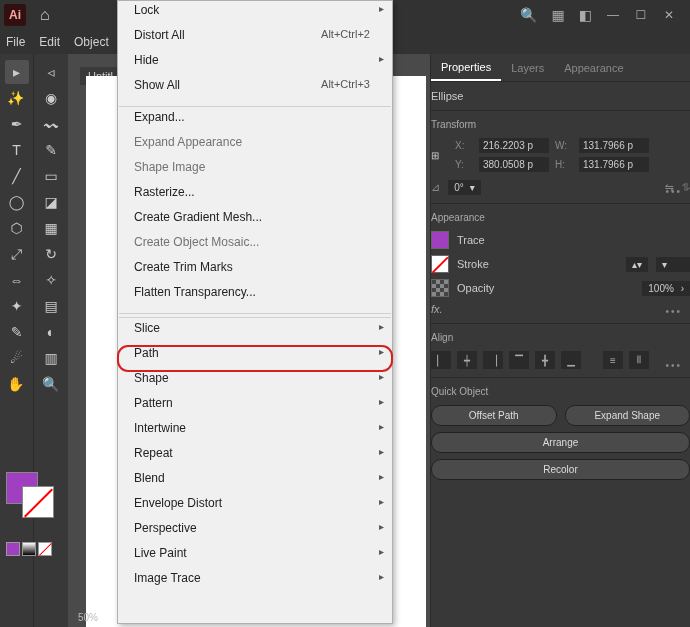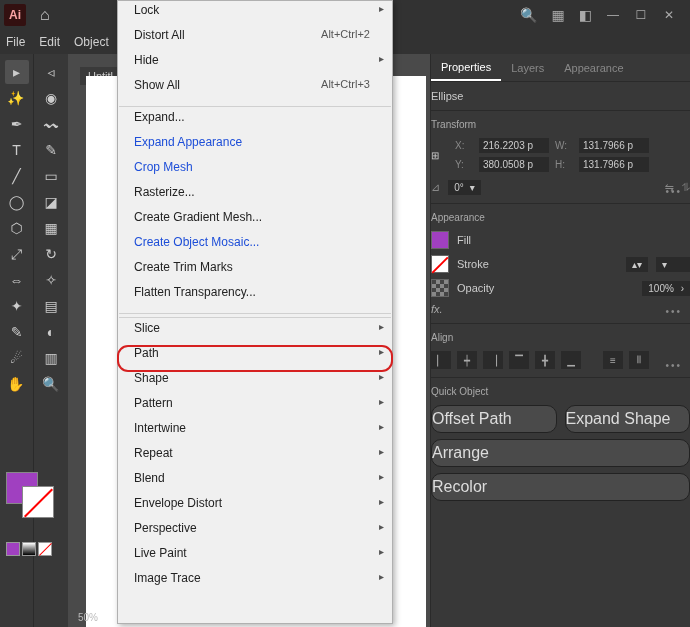--- a/index.html
+++ b/index.html
@@ -38,29 +38,29 @@
 .dim{color:#888}
 .fill-row{display:flex;align-items:center;gap:8px;margin:6px 0}
 .fill-sw{width:18px;height:18px;background:#a040c0;border:1px solid #666}
 .stroke-sw{width:18px;height:18px;background:#fff;border:1px solid #666;position:relative}
 .stroke-sw::after{content:"";position:absolute;width:140%;height:2px;background:red;top:50%;left:-20%;transform:rotate(-45deg)}
 .opac-sw{width:18px;height:18px;background:linear-gradient(45deg,#888 25%,transparent 25%,transparent 75%,#888 75%),linear-gradient(45deg,#888 25%,#444 25%,#444 75%,#888 75%);background-size:8px 8px;background-position:0 0,4px 4px;border:1px solid #666}
 .ctrl{background:#2a2a2a;padding:2px 6px;font-size:10px;display:flex;align-items:center;gap:4px}
 .more{position:absolute;right:8px;bottom:6px;color:#888;letter-spacing:2px;font-size:10px}
 .align-row{display:flex;gap:6px;margin-top:6px}
 .align-row .b{width:20px;height:18px;background:#2a2a2a;display:flex;align-items:center;justify-content:center;color:#aaa;font-size:10px;cursor:pointer}
-.qbtn{background:#4a4a4a;border:1px solid #222;color:#ddd;font-size:16px;padding:4px 0;text-align:left;cursor:pointer;border-radius:10px}
+.qbtn{background:#4a4a4a;border:1px solid #222;color:#ddd;font-size:10px;padding:4px 0;text-align:center;cursor:pointer;border-radius:10px}
 .qrow{display:flex;gap:8px;margin-top:6px}
 .qrow .qbtn{flex:1}
 .ctx-menu{position:absolute;left:117px;top:0;width:276px;background:#f0f0f0;border:1px solid #b0b0b0;box-shadow:2px 2px 6px rgba(0,0,0,.3);font-size:12px;color:#222;z-index:100;padding:2px 0}
 .mi{height:25px;display:flex;align-items:flex-start;padding:0 22px 0 16px;position:relative;cursor:default}
 .mi .lbl{flex:1}
 .mi .sc{color:#555;font-size:11px}
 .mi .ar{position:absolute;right:8px;color:#555;font-size:10px}
-.mi.dis{color:#1d4ed8}
+.mi.dis{color:#737373}
 .mi.hl{outline:2px solid #d62020;outline-offset:-1px;border-radius:10px}
 .sep{height:1px;background:#d0d0d0;margin:3px 1px}
 .wctrl{width:14px;height:12px;color:#aaa;display:flex;align-items:center;justify-content:center;font-size:12px}
 .sel-ctrl{background:#2a2a2a;padding:2px 6px;font-size:10px;display:flex;align-items:center;gap:6px}
 </style>
 </head>
 <body>
 
 <div class="topbar">
   <div class="ai-logo">Ai</div>
@@ -164,21 +164,21 @@
         <div style="flex:1"></div>
         <span class="dim">⇋</span>
         <span class="dim">⥮</span>
       </div>
       <div class="more">•••</div>
     </div>
     <div class="rp-sec">
       <div class="rp-label">Appearance</div>
       <div class="fill-row">
         <div class="fill-sw"></div>
-        <span>Fill</span>
+        <span>Trace</span>
       </div>
       <div class="fill-row">
         <div class="stroke-sw"></div>
         <span>Stroke</span>
         <div style="flex:1"></div>
         <div class="ctrl">▴▾</div>
         <div class="ctrl" style="width:34px">▾</div>
       </div>
       <div class="fill-row">
         <div class="opac-sw"></div>
@@ -238,21 +238,21 @@
       <span class="sc">Alt+Ctrl+3</span>
     </div>
   <div class="sep"></div>
   <div class="mi">
       <span class="lbl">Expand...</span>
     </div>
   <div class="mi dis">
       <span class="lbl">Expand Appearance</span>
     </div>
   <div class="mi dis">
-      <span class="lbl">Crop Mesh</span>
+      <span class="lbl">Shape Image</span>
     </div>
   <div class="mi">
       <span class="lbl">Rasterize...</span>
     </div>
   <div class="mi">
       <span class="lbl">Create Gradient Mesh...</span>
     </div>
   <div class="mi dis">
       <span class="lbl">Create Object Mosaic...</span>
     </div>

